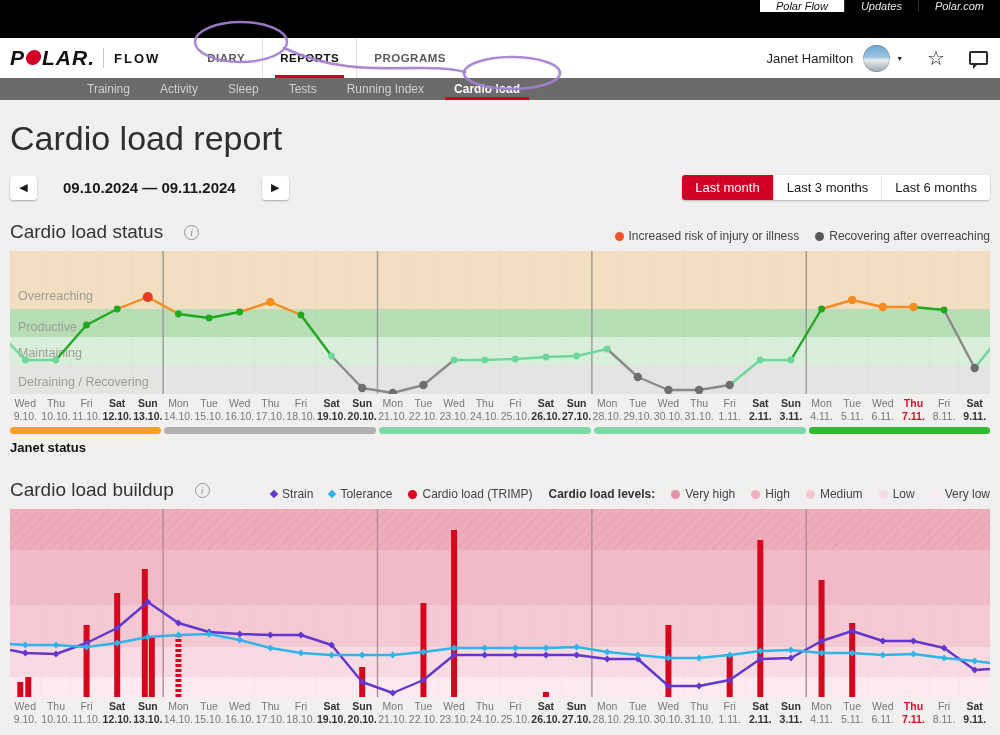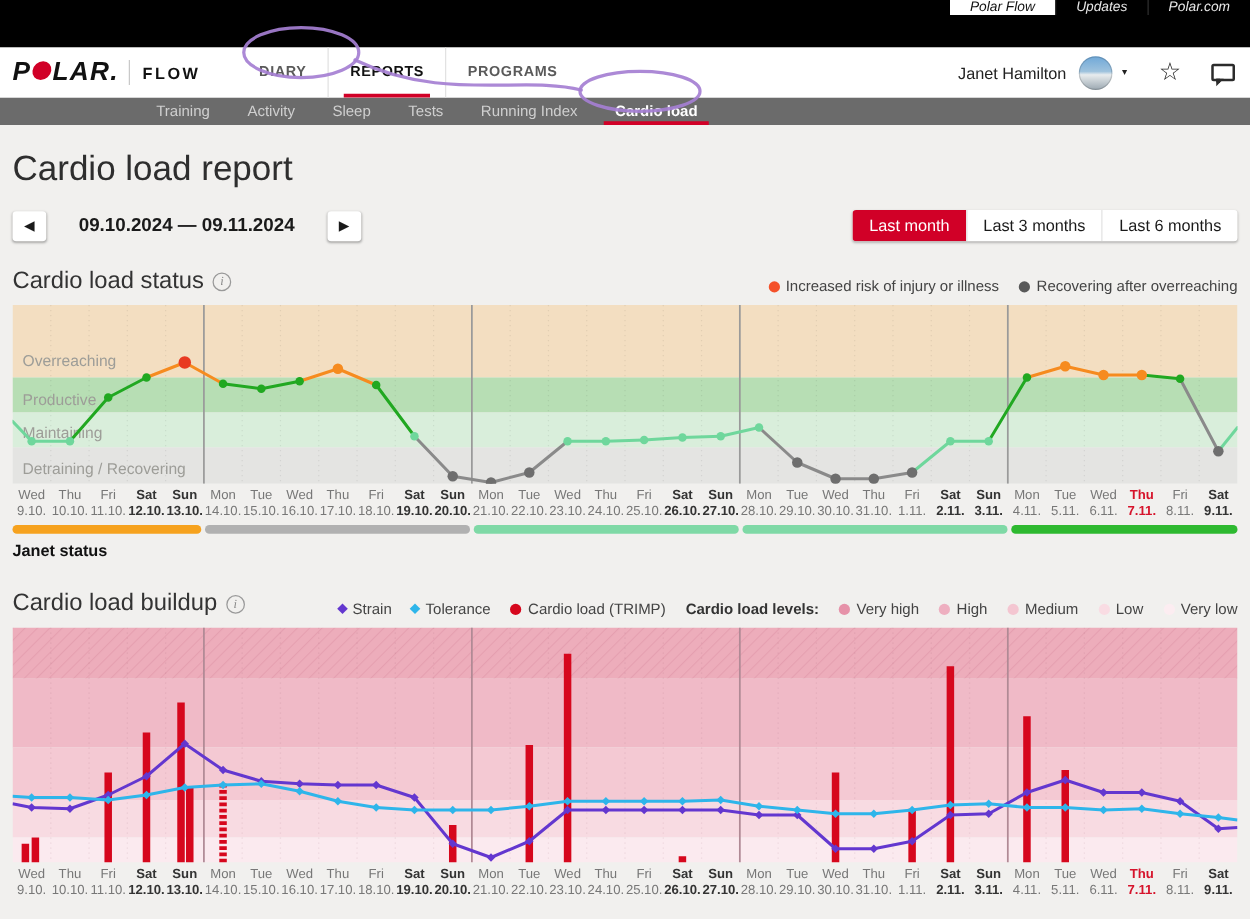--- a/index.html
+++ b/index.html
@@ -24,40 +24,40 @@
   .mainnav .nav-item.active::after { content:""; position:absolute; left:12px; right:12px; bottom:0; height:3px; background:#d10027; }
   .header-right { margin-left:auto; display:flex; align-items:center; gap:10px; }
   .user-name { font-size:13px; color:#222; }
   .avatar { width:27px; height:27px; border-radius:50%; background:linear-gradient(180deg,#6fa8d8 0%,#9ec2dd 45%,#e8ecee 55%,#9aa7b0 100%); box-shadow:inset 0 0 0 1px rgba(0,0,0,.15); }
   .caret { font-size:7px; color:#222; margin-left:-4px; }
   .star-icon { font-size:20px; color:#222; margin-left:14px; cursor:pointer; line-height:1; }
   .chat-icon { width:19px; height:14px; border:2px solid #2b2b2b; border-radius:2px; position:relative; margin-left:14px; cursor:pointer; }
   .chat-icon::after { content:""; position:absolute; left:2px; bottom:-6px; border:3px solid transparent; border-top-color:#2b2b2b; border-left-color:#2b2b2b; }
 
   
-  .subnav { height:22px; background:#6b6b6b; display:flex; align-items:stretch; padding-left:110px; }
+  .subnav { height:22px; background:#6b6b6b; display:flex; align-items:stretch; padding-left:72px; }
   .subnav .subnav-item { font-size:12px; color:#cfcfcf; padding:0 15px; display:flex; align-items:center; cursor:pointer; position:relative; }
   .subnav .subnav-item.active { color:#fff; font-weight:700; }
   .subnav .subnav-item.active::after { content:""; position:absolute; left:6px; right:6px; bottom:0; height:3px; background:#d10027; }
 
   
   .annotation-overlay { position:absolute; left:150px; top:14px; width:470px; height:82px; pointer-events:none; z-index:40; }
 
   
   .content { padding:0 10px; }
-  .page-title { font-size:28px; font-weight:400; color:#2e2e2e; margin-top:19px; }
+  .page-title { font-size:34px; font-weight:400; color:#2e2e2e; margin-top:19px; }
   .controls-row { margin-top:17px; display:flex; align-items:center; }
   .arrow-btn { width:27px; height:24px; background:#fff; border:none; border-radius:3px; box-shadow:0 1px 2px rgba(0,0,0,.3); font-size:11px; color:#1a1a1a; cursor:pointer; display:flex; align-items:center; justify-content:center; }
   .date-range { font-size:15px; font-weight:700; color:#1a1a1a; margin:0 26px; }
   .range-group { margin-left:auto; display:flex; box-shadow:0 1px 2px rgba(0,0,0,.25); border-radius:3px; overflow:hidden; }
   .range-btn { font-size:13px; padding:5px 13px; background:#fff; border:none; border-left:1px solid #e4e4e4; color:#1a1a1a; cursor:pointer; }
   .range-btn.active { background:#d10027; color:#fff; border-left:none; }
 
   .section-row { display:flex; align-items:flex-end; margin-top:21px; }
-  .section-title { font-size:19px; color:#333; display:flex; align-items:center; gap:7px; }
+  .section-title { font-size:19px; color:#333; display:flex; align-items:center; gap:21px; }
   .info-icon { display:inline-block; width:15px; height:15px; border:1px solid #999; border-radius:50%; color:#888; font-size:10px; font-style:italic; font-family:"Liberation Serif", serif; text-align:center; line-height:13px; }
   .legend { margin-left:auto; display:flex; gap:16px; font-size:12px; color:#444; }
   .legend .legend-item { display:flex; align-items:center; gap:5px; white-space:nowrap; }
   .legend .dot { width:9px; height:9px; border-radius:50%; flex:0 0 auto; }
   .legend .diamond { width:6px; height:6px; transform:rotate(45deg); flex:0 0 auto; }
   .legend .levels-label { font-weight:700; color:#333; }
 
   .chart-wrap { position:relative; margin-top:8px; }
   .chart-wrap svg { display:block; }
 

